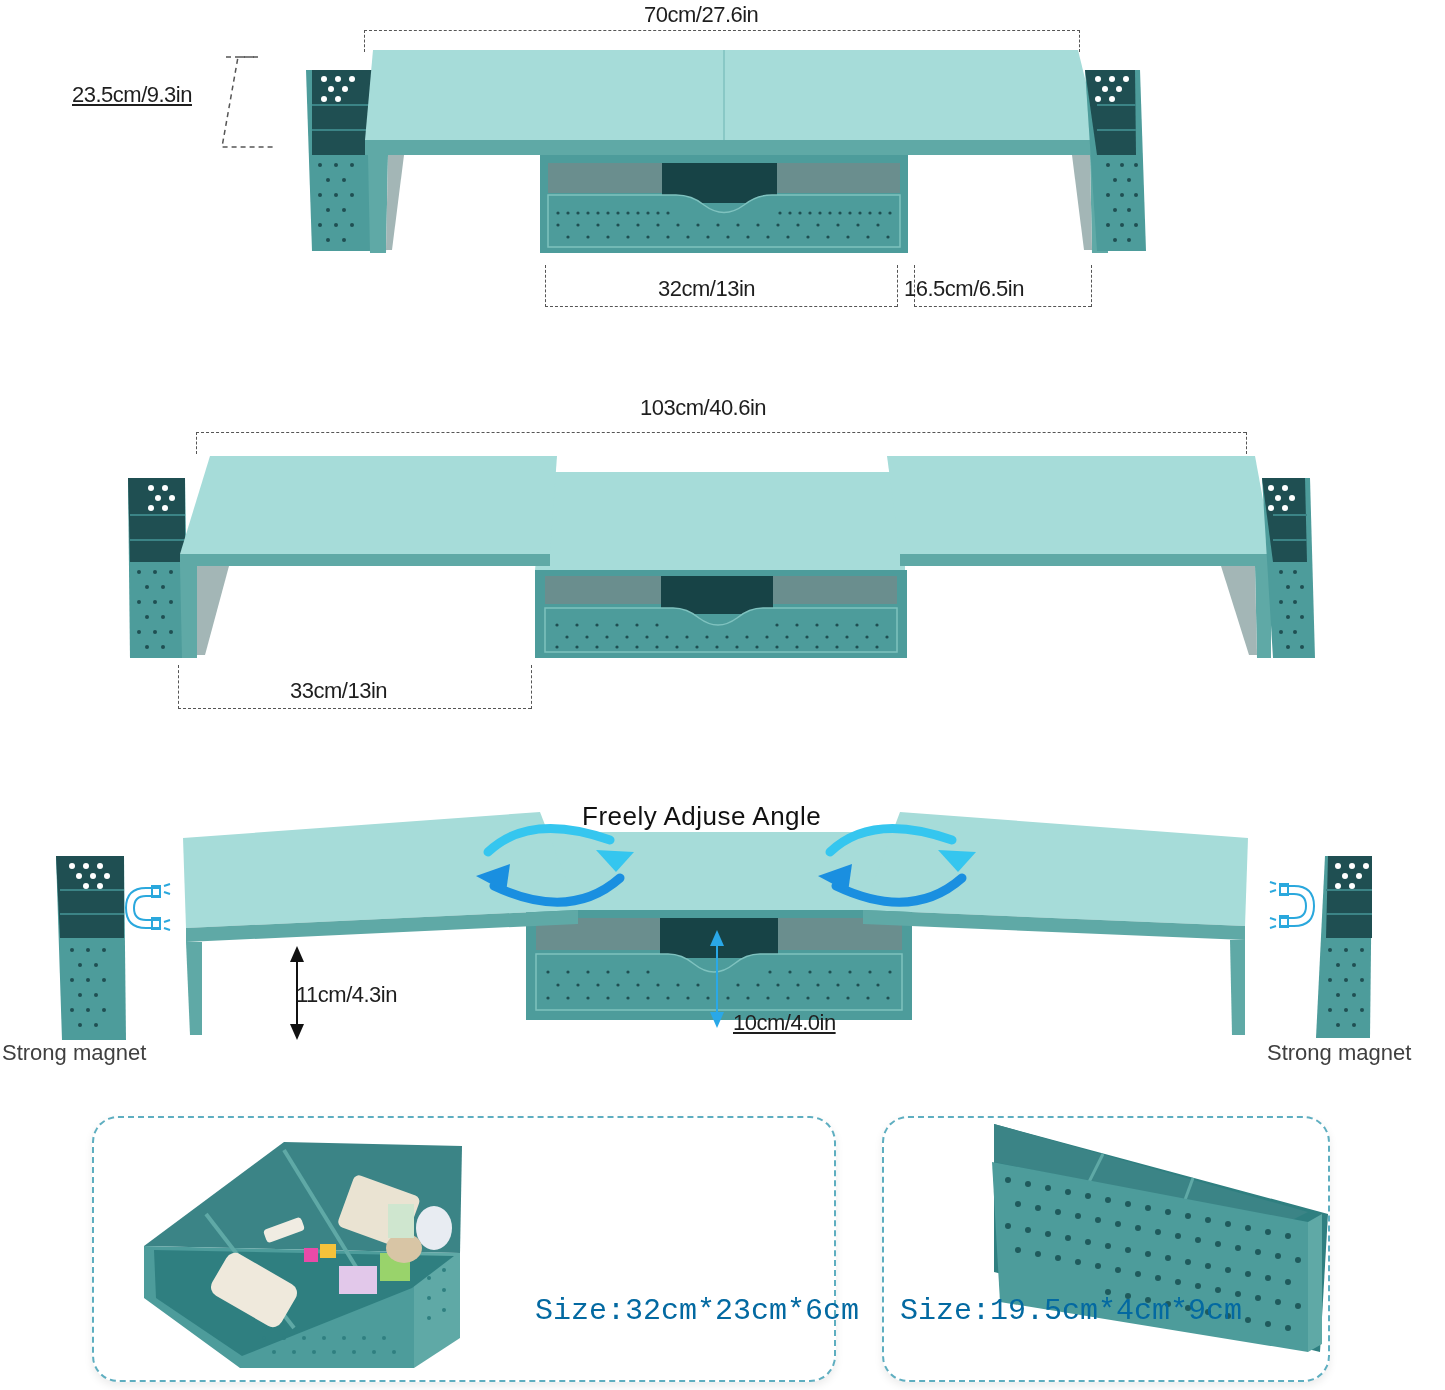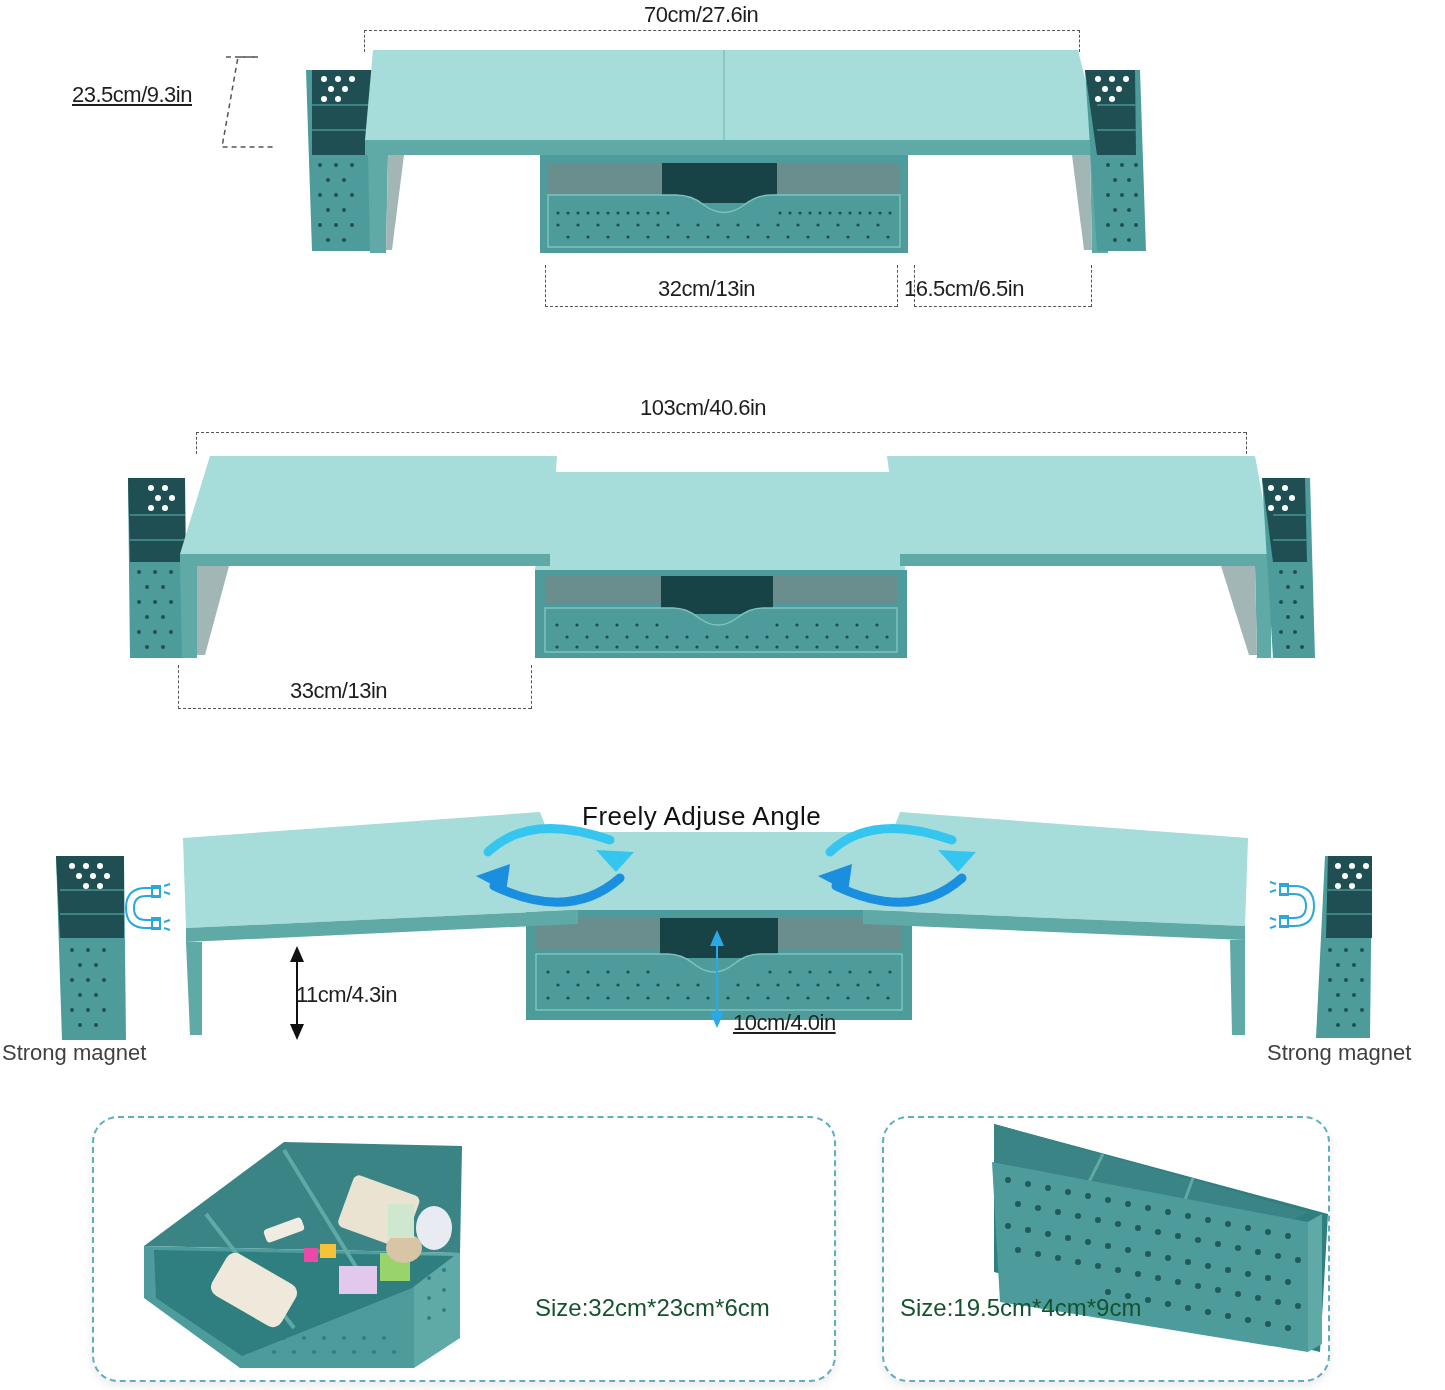--- a/index.html
+++ b/index.html
@@ -6,21 +6,21 @@
   body { width: 1445px; height: 1390px; position: relative; overflow: hidden;
          font-family: "Liberation Sans", "DejaVu Sans", sans-serif; color: #1a1a1a; }
   .dim-label { position: absolute; font-size: 22px; letter-spacing: -0.5px; white-space: nowrap; color: #1e1e1e; }
   .dash { position: absolute; border: 0 dashed #555; }
   .dash-h { border-top-width: 1.5px; height: 0; }
   .dash-v { border-left-width: 1.5px; width: 0; }
   .title { position: absolute; font-size: 26px; font-weight: normal; letter-spacing: 0.5px; color: #111; }
   .magnet-label { position: absolute; font-size: 22px; white-space: nowrap; color: #404040; }
   .card { position: absolute; border: 2px dashed #5eaec0; border-radius: 26px; background: #fff;
           box-shadow: 0 4px 8px rgba(0,0,0,0.08); }
-  .size-label { position: absolute; font-size: 24px; white-space: nowrap; color: #14532d; }
+  .size-label { position: absolute; font-size: 30px; white-space: nowrap; color: #0369a1; font-family: Liberation Mono, monospace; }
   svg { position: absolute; overflow: visible; }
 </style>
 </head>
 <body>
 
 <div>
   <span class="dim-label" style="left:644px; top:2px;">70cm/27.6in</span>
   <div class="dash dash-h" style="left:364px; top:30px; width:716px;"></div>
   <div class="dash dash-v" style="left:364px; top:30px; height:22px;"></div>
   <div class="dash dash-v" style="left:1079px; top:30px; height:22px;"></div>

